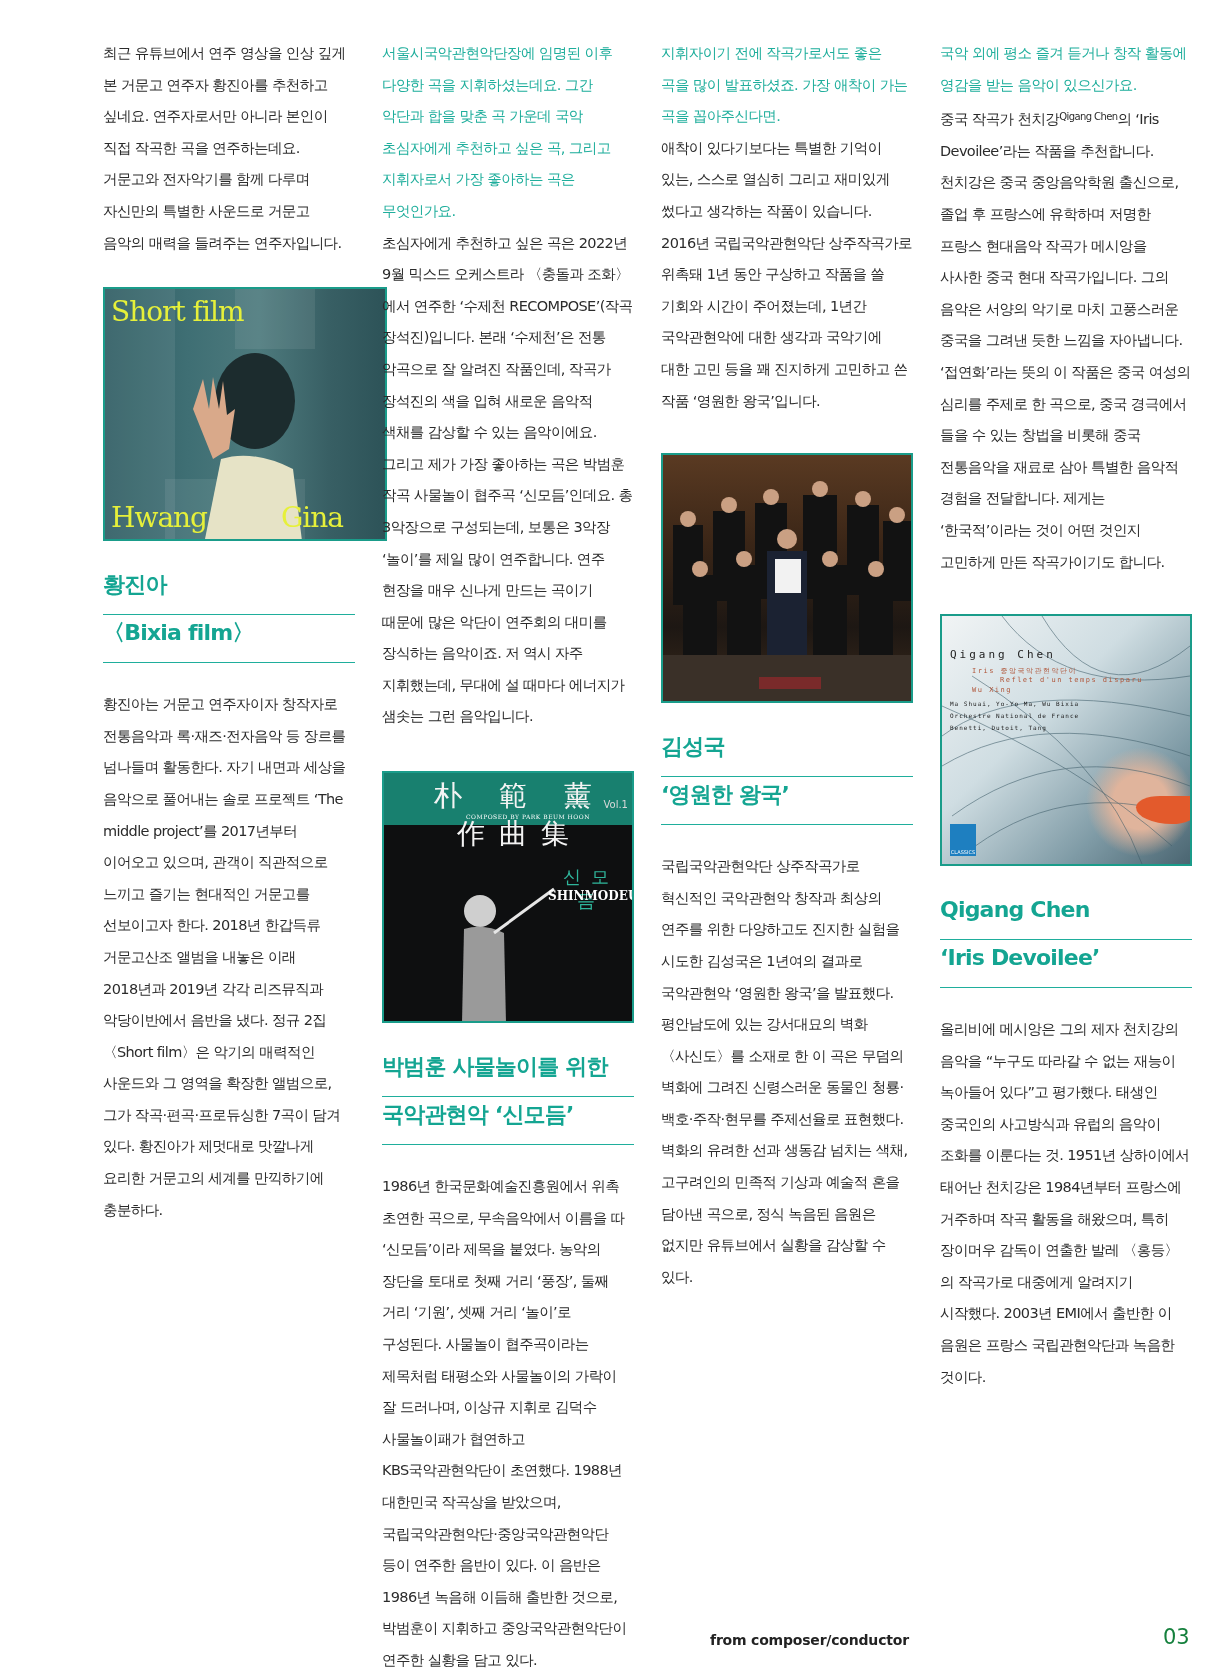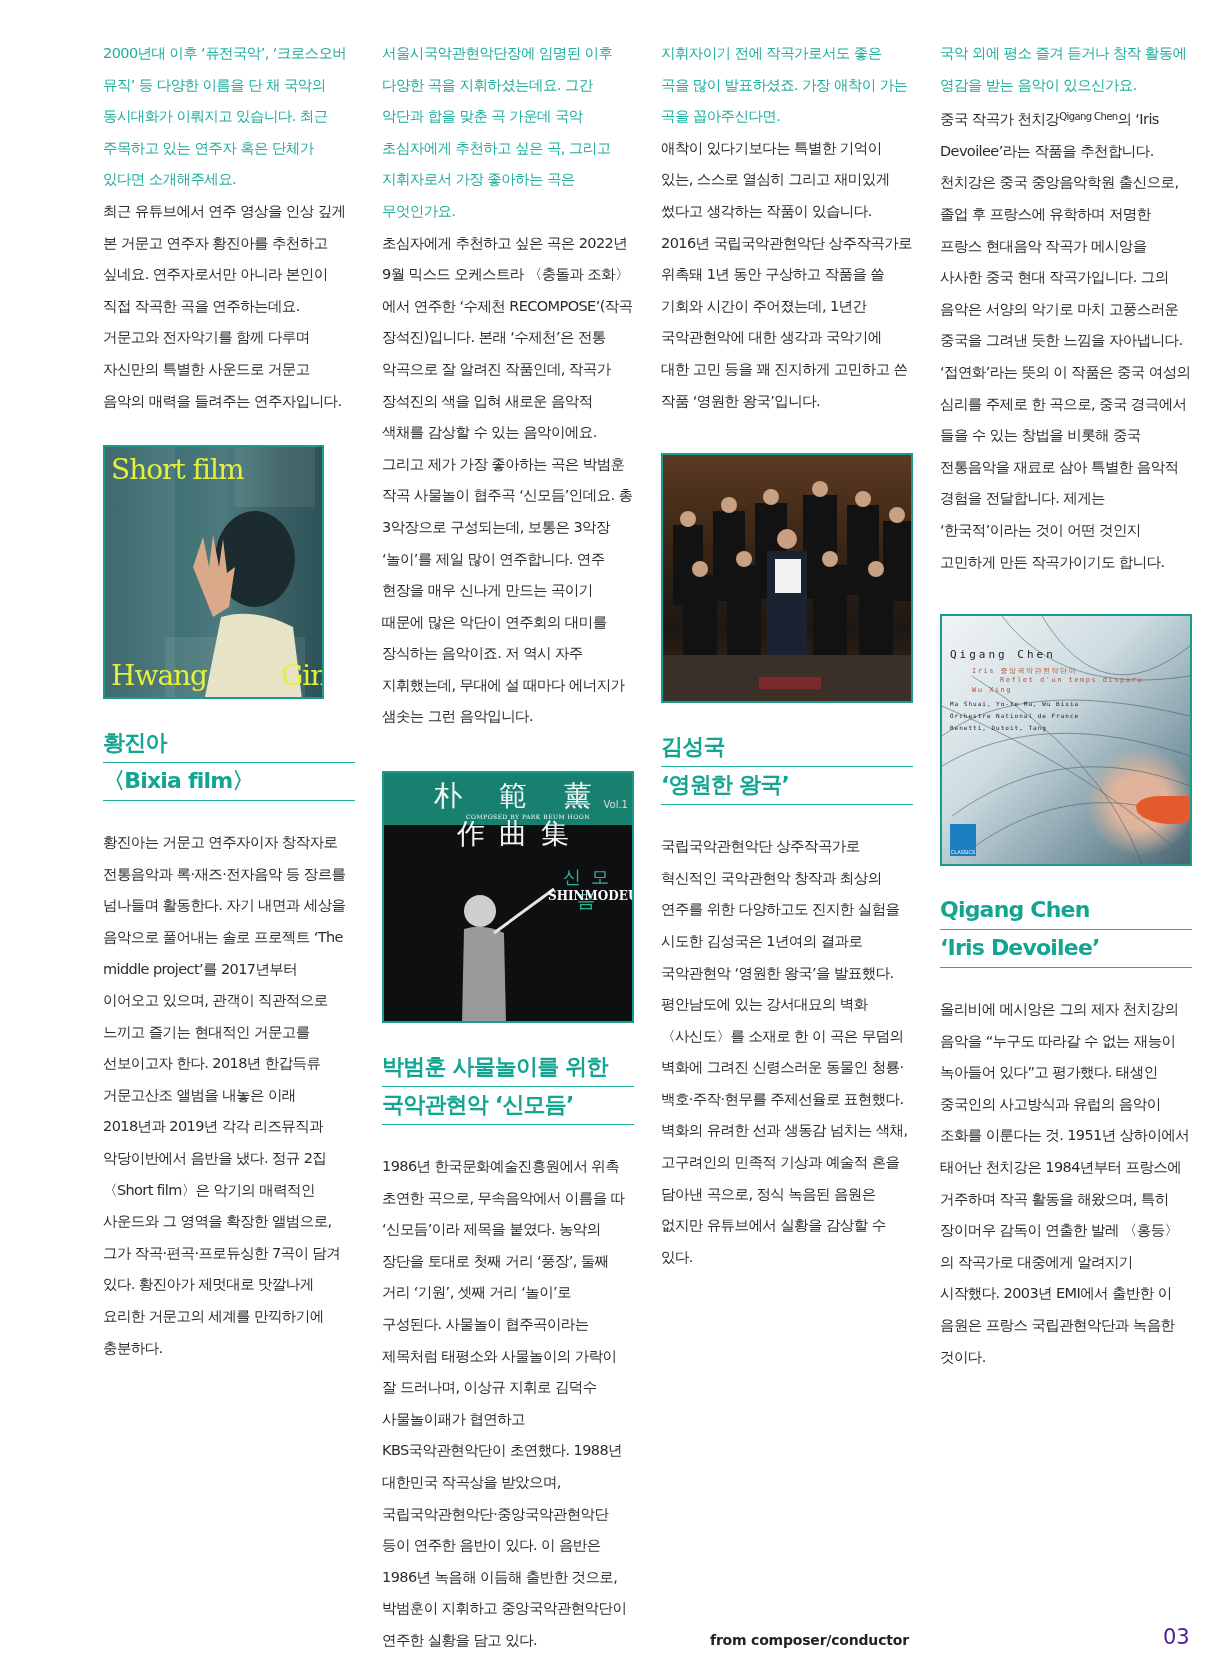--- a/index.html
+++ b/index.html
@@ -6,28 +6,28 @@
   body { width:1223px; height:1678px; position:relative; overflow:hidden;
          font-family:"DejaVu Sans","Liberation Sans",sans-serif; color:#2b2b2b; }
   .col { position:absolute; top:38px; width:252px; }
   .col1 { left:103px; } .col2 { left:382px; } .col3 { left:661px; } .col4 { left:940px; }
   p { margin:0; font-size:14.5px; line-height:31.6px; letter-spacing:-0.6px; word-break:keep-all; }
   .q { color:#1fae9c; }
   .a { color:#2b2b2b; }
   .cover { border:2px solid #1a9c8a; box-sizing:border-box; position:relative; overflow:hidden; }
   .h-block { margin-top:26px; }
   .h { color:#14a592; font-weight:bold; font-size:22px; letter-spacing:-0.8px; line-height:36px;
-       border-bottom:1.5px solid #1fae9c; padding-bottom:1px; }
+       border-bottom:1.5px solid #1fae9c; padding-bottom:11px; }
   .h + .h { margin-top:0; }
   .body-text { margin-top:26px; }
   .footer-label { position:absolute; left:710px; top:1632px; font-weight:bold; font-size:14px; color:#222; letter-spacing:-0.2px; }
-  .page-num { position:absolute; left:1163px; top:1625px; font-size:21px; color:#4c1d95; font-family:"DejaVu Sans",sans-serif; }
+  .page-num { position:absolute; left:1163px; top:1625px; font-size:21px; color:#15803d; font-family:"DejaVu Sans",sans-serif; }
   .sup { font-size:10px; vertical-align:4px; }
   
-  .c1 { width:221px; height:254px; margin-top:28px;
+  .c1 { width:284px; height:254px; margin-top:28px;
         background:linear-gradient(90deg,#2f5d63 0%,#3f6f74 30%,#4d7a7d 55%,#385f64 80%,#2d5358 100%); }
   .c1 .blk { position:absolute; background:rgba(255,255,255,0.08); }
   .c1 .t { position:absolute; font-family:"DejaVu Serif","Liberation Serif",serif; color:#e6f03a; font-size:28px; letter-spacing:-1px; }
   .c1 .person { position:absolute; left:88px; top:50px; width:110px; height:210px; }
   
   .c2 { width:252px; height:252px; margin-top:38px; background:#0e0f10;text-align:center; }
   .c2 .top { position:absolute; left:0; top:0; right:0; height:52px; background:#18806f; }
   .c2 .cal { position:absolute; left:24px; top:4px; color:#f3f3f3; font-family:"DejaVu Serif",serif; font-size:28px; letter-spacing:14px; }
   .c2 .sub { position:absolute; left:82px; top:40px; color:#fff; font-size:6px; letter-spacing:.5px; font-family:"DejaVu Serif",serif; }
   .c2 .vol { position:absolute; right:4px; top:26px; color:#d8d8d8; font-size:10px; }
@@ -43,21 +43,20 @@
   .c4 .t1 { position:absolute; left:8px; top:32px; font-family:"DejaVu Sans Mono",monospace; font-size:11px; letter-spacing:3px; color:#222; }
   .c4 .t2 { position:absolute; left:30px; font-family:"DejaVu Sans Mono",monospace; font-size:7px; letter-spacing:1.5px; color:#b0563a; }
   .c4 .t3 { position:absolute; left:8px; font-family:"DejaVu Sans Mono",monospace; font-size:6px; letter-spacing:1px; color:#222; }
   .c4 .logo { position:absolute; left:8px; bottom:8px; width:26px; height:32px; background:#1e7fc0; color:#fff; font-size:5px; text-align:center; line-height:56px; }
   .c4 .lips { position:absolute; right:-6px; bottom:40px; width:60px; height:28px; background:#e35a2c; border-radius:40% 10% 40% 60%; }
 </style>
 </head>
 <body>
 
 <div class="col col1">
-  <p class="q">2000년대 이후 ‘퓨전국악’, ‘크로스오버 뮤직’ 등 다양한 이름을 단 채 국악의 동시대화가 이뤄지고 있습니다. 최근 주목하고 있는 연주자 혹은 단체가 있다면 소개해주세요.</p>
   <p class="a">최근 유튜브에서 연주 영상을 인상 깊게 본 거문고 연주자 황진아를 추천하고 싶네요. 연주자로서만 아니라 본인이 직접 작곡한 곡을 연주하는데요. 거문고와 전자악기를 함께 다루며 자신만의 특별한 사운드로 거문고 음악의 매력을 들려주는 연주자입니다.</p>
   <div class="cover c1">
     <div class="blk" style="left:0;top:0;width:70px;height:254px;"></div>
     <div class="blk" style="left:130px;top:0;width:80px;height:60px;"></div>
     <div class="blk" style="left:60px;top:190px;width:140px;height:64px;"></div>
     <svg class="person" viewBox="0 0 110 210">
       <ellipse cx="62" cy="62" rx="40" ry="48" fill="#1c2c2e"></ellipse>
       <path d="M28 120 Q60 110 100 130 L110 210 L10 210 Z" fill="#e6e3c6"></path>
       <path d="M0 70 L10 40 L16 70 L20 38 L26 70 L30 42 L34 76 L42 70 L36 110 L20 120 Z" fill="#d9a98a"></path>
     </svg>

